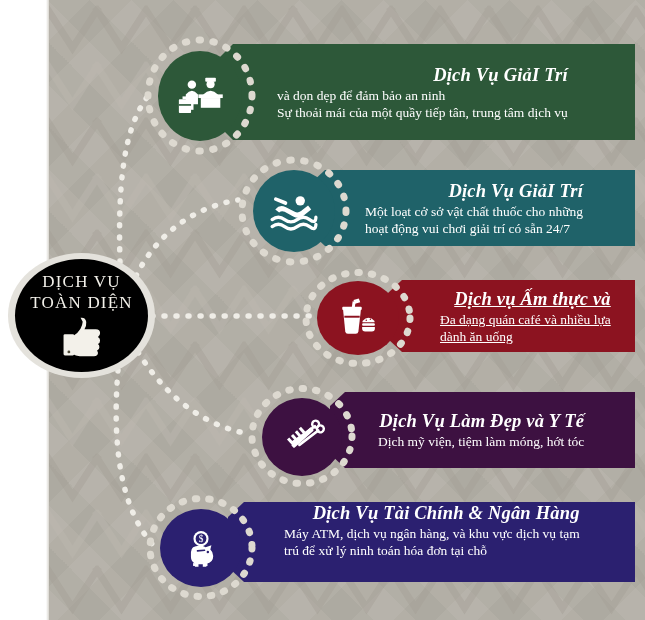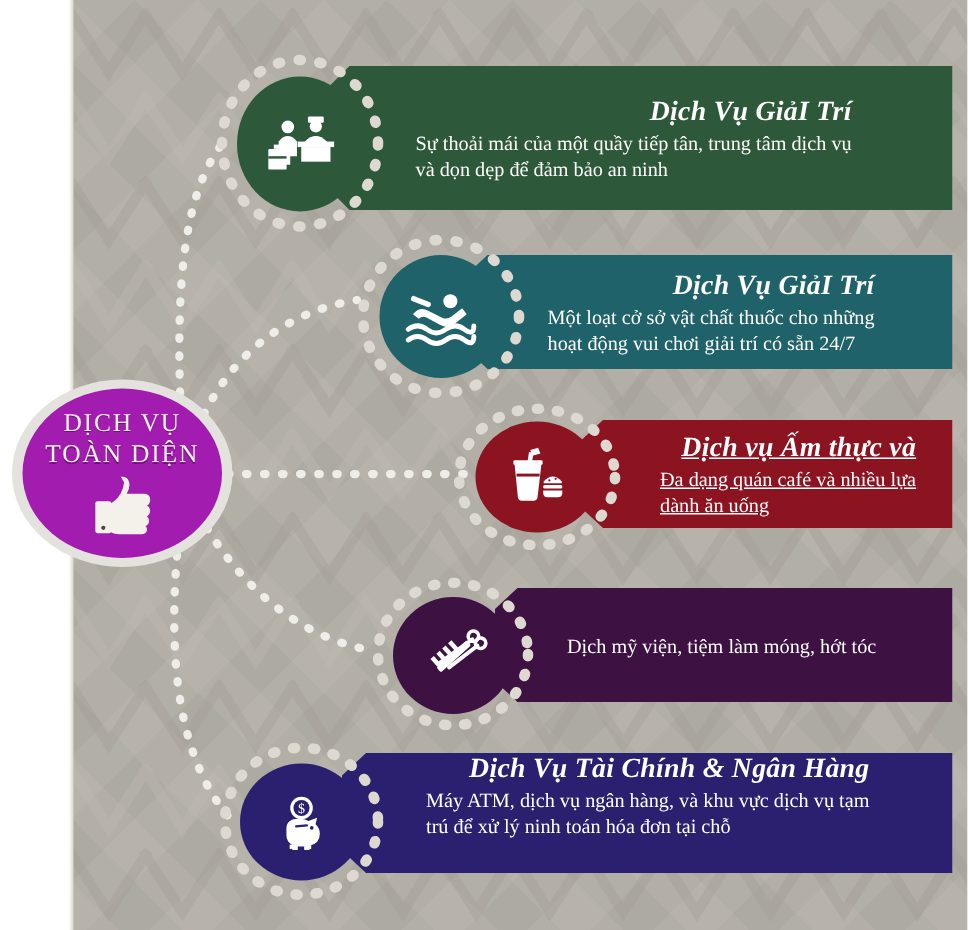--- a/index.html
+++ b/index.html
@@ -58,21 +58,21 @@
   #hub-ring{
     position:absolute; left:0; top:0;
     width:147px; height:125px;
     border-radius:50%;
     background:#e4e2dc;
   }
   #hub-core{
     position:absolute; left:7px; top:6px;
     width:133px; height:113px;
     border-radius:50%;
-    background:#a21caf;
+    background:#000000;
     display:flex;
     flex-direction:column;
     align-items:center;
     justify-content:flex-start;
     padding-top:12px;
     box-sizing:border-box;
   }
   .hub-line{
     color:#f3f1ea;
     font-family:"Liberation Serif", serif;
@@ -159,22 +159,22 @@
   </svg>
 
   <div class="row">
 
     <svg style="position:absolute;left:215px;top:44px;" width="420" height="96">
       <polygon points="18,0 420,0 420,96 18,96 0,78 0,18" fill="#2d5839"></polygon>
     </svg>
     <div class="bar" style="left:215px;top:44px;width:420px;height:96px;">
       <div class="bar-text" style="padding-left:62px;">
         <p class="bar-title">Dịch Vụ GiảI Trí</p>
+        <p class="bar-desc">và dọn dẹp để đảm bảo an ninh</p>
         <p class="bar-desc">Sự thoải mái của một quầy tiếp tân, trung tâm dịch vụ</p>
-        <p class="bar-desc">và dọn dẹp để đảm bảo an ninh</p>
       </div>
     </div>
 
     <svg style="position:absolute;left:144px;top:36px;" width="112" height="119">
       <ellipse cx="56" cy="59.5" rx="52" ry="55.5" fill="none" stroke="#ddd9d0" stroke-width="7" stroke-linecap="round" stroke-dasharray="1.5 12.5"></ellipse>
     </svg>
 
     <div class="disc" style="left:158px;top:51px;width:84px;height:90px;background:#2d5839;">
       <svg width="52" height="52" viewBox="0 0 64 64">
         <g fill="#ffffff">
@@ -260,20 +260,21 @@
       </svg>
     </div>
   </div>
 
   <div class="row">
     <svg style="position:absolute;left:330px;top:392px;" width="305" height="76">
       <polygon points="15,0 305,0 305,76 15,76 0,62 0,14" fill="#3d1141"></polygon>
     </svg>
     <div class="bar" style="left:330px;top:392px;width:305px;height:76px;">
       <div class="bar-text" style="padding-left:48px;">
+        <p class="bar-title">Dịch Vụ Làm Đẹp và Y Tế</p>
         <p class="bar-desc">Dịch mỹ viện, tiệm làm móng, hớt tóc</p>
       </div>
     </div>
     <svg style="position:absolute;left:248px;top:385px;" width="108" height="102">
       <ellipse cx="54" cy="51" rx="50" ry="47.5" fill="none" stroke="#ddd9d0" stroke-width="7" stroke-linecap="round" stroke-dasharray="1.5 12"></ellipse>
     </svg>
     <div class="disc" style="left:262px;top:398px;width:80px;height:78px;background:#3d1141;">
       <svg width="48" height="48" viewBox="0 0 64 64">
         <g fill="#ffffff" stroke="#ffffff">
 

